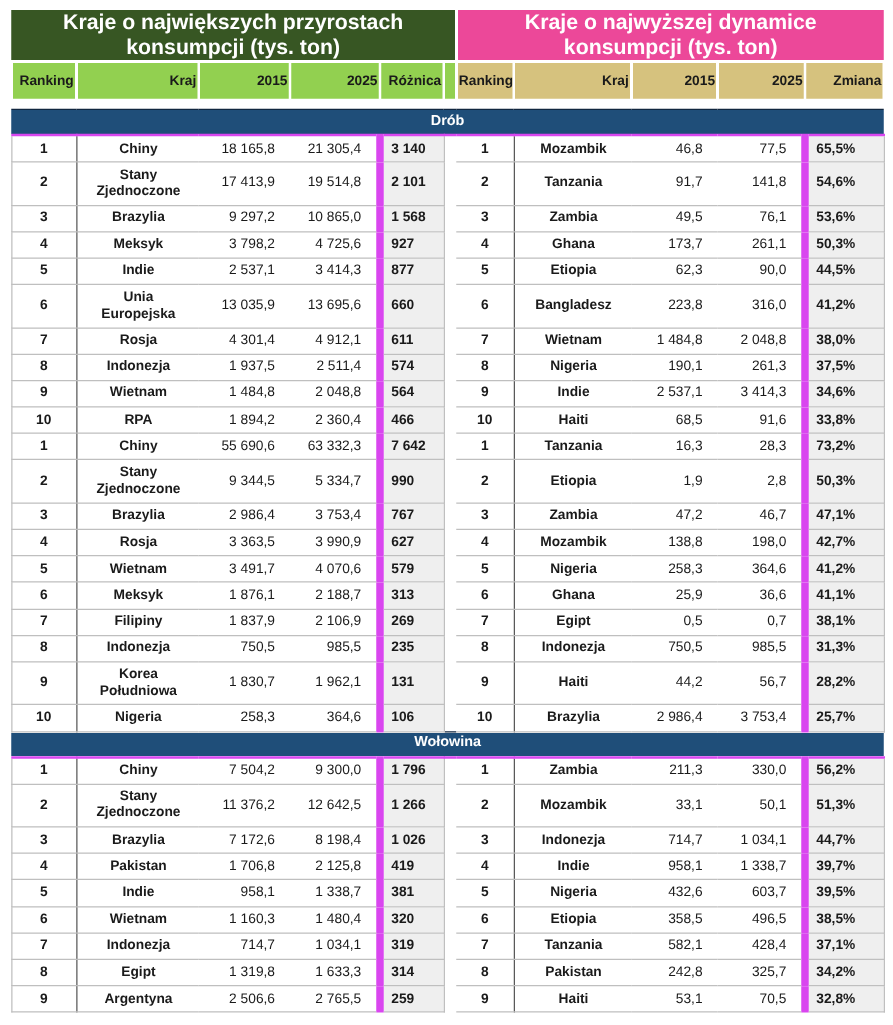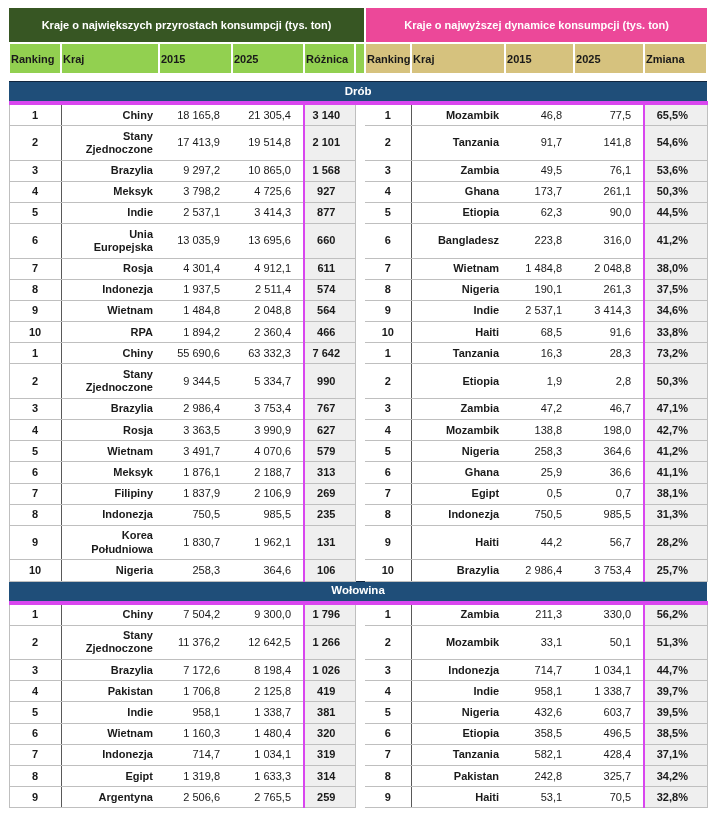--- a/index.html
+++ b/index.html
@@ -1,37 +1,37 @@
 <!DOCTYPE html>
 <html><head>
 <meta charset="utf-8">
 <style>
   html,body{margin:0;padding:0;background:#fff;}
   body{width:714px;height:820px;font-family:"Liberation Sans",sans-serif;color:#1a1a1a;}
   .page{padding:8px 8px 0 8px;}
   table{border-collapse:collapse;table-layout:fixed;width:698px;}
   th,td{font-size:11px;overflow:hidden;}
   
-  .top-header th{color:#fff;font-weight:bold;font-size:11px;height:34px;text-align:center;vertical-align:middle;padding:0 10px;}
+  .top-header th{color:#fff;font-weight:bold;font-size:17px;height:34px;text-align:center;vertical-align:middle;padding:0 10px;}
   .th-left{background:#375623;}
   .th-right{background:#ec4899;border-left:2px solid #fff;}
   
-  .col-header th{font-weight:bold;height:27px;text-align:left;vertical-align:middle;border:2px solid #fff;margin-left:44px;}
+  .col-header th{font-weight:bold;height:27px;text-align:right;vertical-align:middle;border:2px solid #fff;margin-left:44px;}
   .col-green{background:#92D050;}
   .col-tan{background:#D6C27E;}
   .gap-row td{height:6px;border:none;background:#fff;padding:0;}
   
-  .section-row td{background:#1F4E79;color:#fff;font-weight:bold;font-size:11.5px;text-align:center;height:19px;vertical-align:middle;border-top:1px solid #10263f;border-bottom:4px solid #d946ef;padding:0;}
+  .section-row td{background:#1F4E79;color:#fff;font-weight:bold;font-size:11.5px;text-align:center;height:19px;vertical-align:middle;border-top:1px solid #10263f;border-bottom:2px solid #d946ef;padding:0;}
   
   tbody td{border-bottom:1px solid #BFBFBF;padding:3.5px 6px;line-height:1.2;vertical-align:middle;background:#fff;}
   .c-rank{text-align:center;font-weight:bold;border-right:1px solid #595959;}
   .c-rank.l{border-left:1px solid #BFBFBF;}
-  .c-country{text-align:right;font-weight:bold;padding-left:7px;}
+  .c-country{text-align:center;font-weight:bold;padding-left:7px;}
   .c-num{text-align:right;padding-right:12px;font-weight:normal;}
-  .c-diff{text-align:center;padding-right:13px;font-weight:bold;background:#EFEFEF;border-left:2px solid #d946ef;border-right:1px solid #BFBFBF;}
+  .c-diff{text-align:left;padding-right:13px;font-weight:bold;background:#EFEFEF;border-left:6px solid #d946ef;border-right:1px solid #BFBFBF;}
   .c-spacer{border:none;background:#fff;padding:0;}
 </style>
 </head>
 <body>
 
 <div class="page">
   <table>
     <colgroup>
       <col style="width:52px">
         <col style="width:98px">

